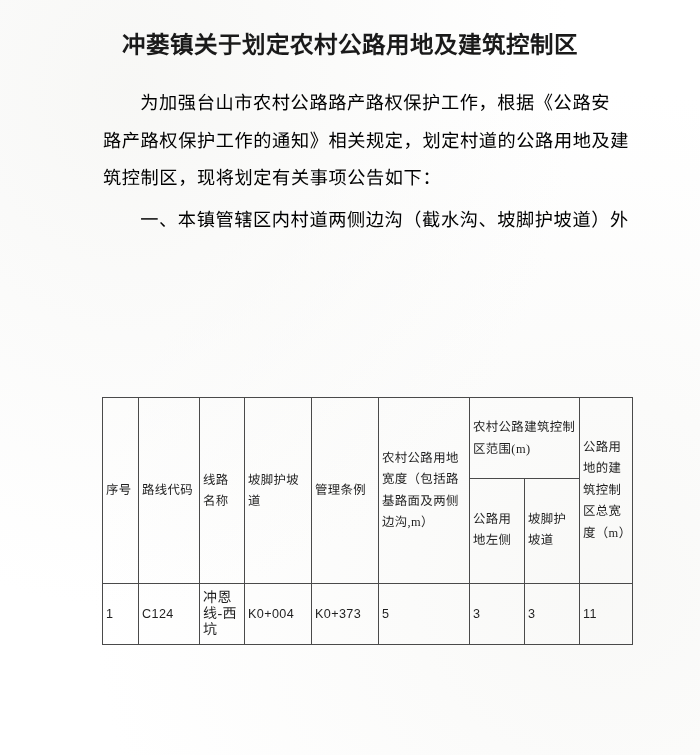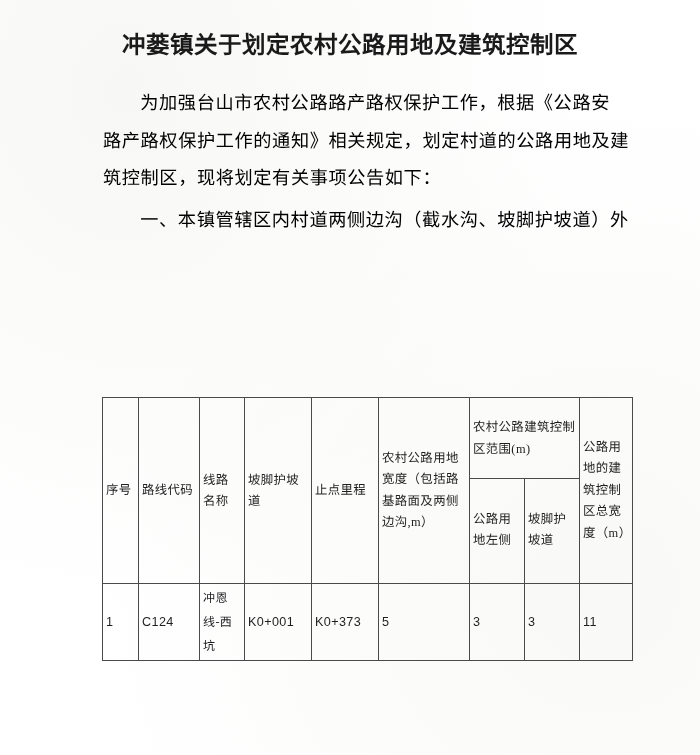--- a/index.html
+++ b/index.html
@@ -104,22 +104,22 @@
     height: auto;
     font-family: Liberation Mono, monospace;
   }
   table.gov tbody td {
     height: 56px;
     font-size: 12.6px;
     font-family: "Liberation Sans", "DejaVu Sans", sans-serif;
   }
   table.gov tbody td.cjk {
     font-family: Liberation Serif, serif;
-    line-height: 24px;
-    font-size: 12px;
+    line-height: 16px;
+    font-size: 14px;
   }
   .hdr-v {
     display: block;
     line-height: 21px;
   }
   .hdr-wrap {
     display: block;
     line-height: 21.5px;
     word-break: break-all;
   }
@@ -185,21 +185,21 @@
           <th rowspan="2">
             <span class="hdr-v">路线代码</span>
           </th>
           <th rowspan="2">
             <span class="hdr-v">线路名称</span>
           </th>
           <th rowspan="2">
             <span class="hdr-v">坡脚护坡道</span>
           </th>
           <th rowspan="2">
-            <span class="hdr-v">止点里程</span>
+            <span class="hdr-v">管理条例</span>
           </th>
           <th rowspan="2">
             <span class="hdr-wrap">农村公路用地宽度（包括路基路面及两侧边沟,m）</span>
           </th>
           <th colspan="2" style="height:76px;">
             <span class="grp-title">农村公路建筑控制区范围(m)</span>
           </th>
           <th rowspan="2">
             <span class="hdr-wrap">公路用地的建筑控制区总宽度（m）</span>
           </th>
@@ -211,21 +211,21 @@
           <th class="sub" style="height:100px;">
             <span class="hdr-wrap">坡脚护坡道</span>
           </th>
         </tr>
       </thead>
       <tbody>
         <tr>
           <td>1</td>
           <td>C124</td>
           <td class="cjk">冲恩线-西坑</td>
-          <td>K0+001</td>
+          <td>K0+004</td>
           <td>K0+373</td>
           <td>5</td>
           <td>3</td>
           <td>3</td>
           <td>11</td>
         </tr>
       </tbody>
     </table>
   </div>
 

